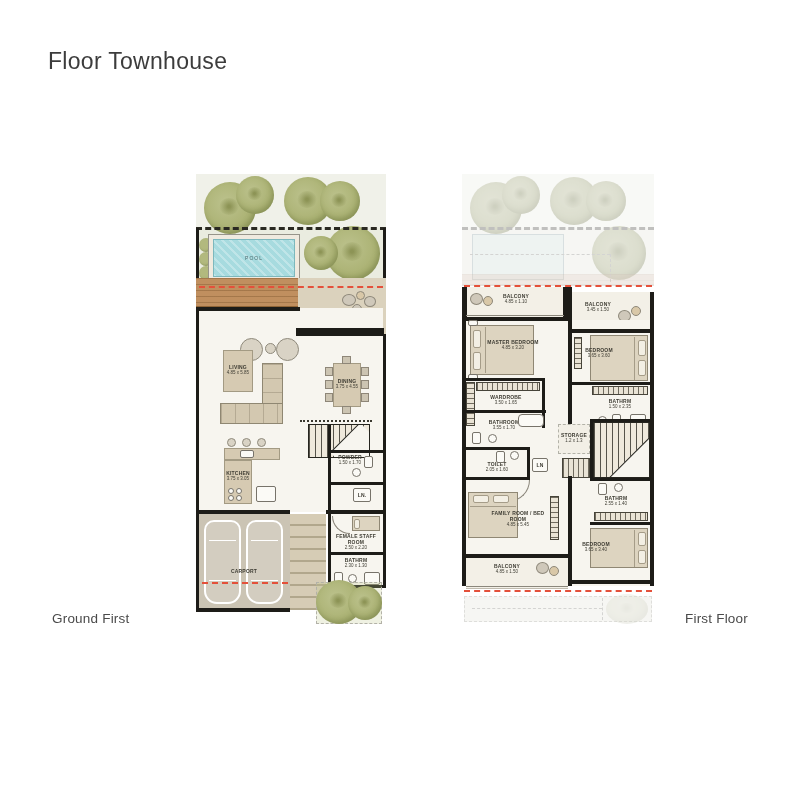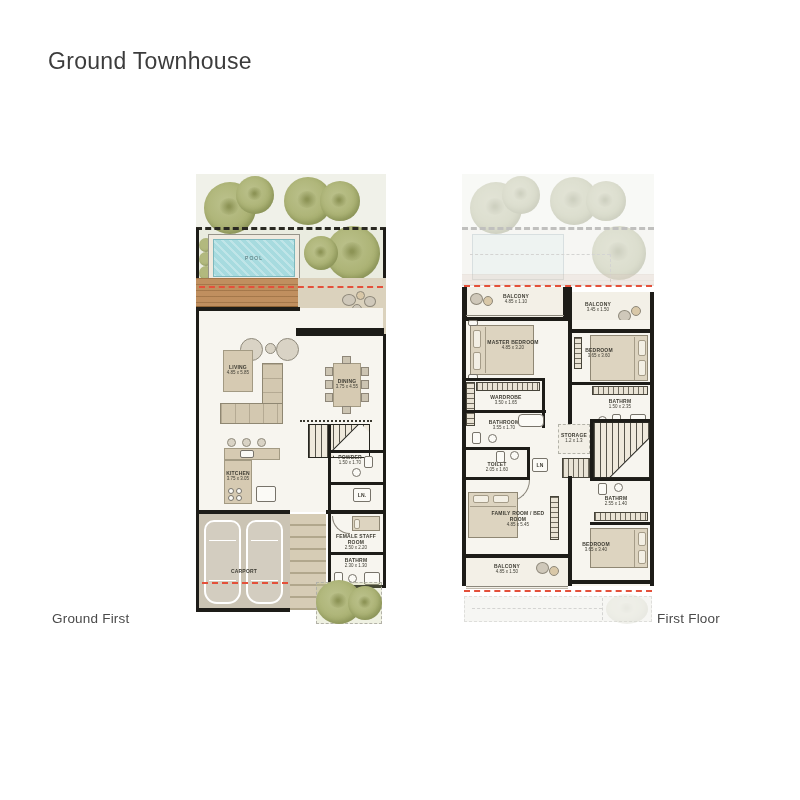--- a/index.html
+++ b/index.html
@@ -52,21 +52,21 @@
   .arc{position:absolute;border:1px solid #8a857a;background:transparent}
   .rail{position:absolute;height:0;border-top:1px solid #8b877c;box-shadow:0 2px 0 #c0bcb0}
   .ghost-line-h{position:absolute;height:0;border-top:1px dashed #9a9a94}
   .ghost-line-v{position:absolute;width:0;border-left:1px dashed #9a9a94}
   .ghost-pool{position:absolute;border:1px solid #9ab7ba;background:rgba(167,219,224,.38)}
   .ghost-panel{position:absolute;background:#ecebdf;border:1px dashed #b3b2a8}
 </style>
 </head>
 <body>
 
-<h1 class="page-title">Ground Townhouse</h1>
+<h1 class="page-title">Floor Townhouse</h1>
 
 <div class="plan" style="left:196px;top:174px;width:190px;height:452px">
 
   <div class="garden-upper" style="left:0;top:0;width:190px;height:54px"></div>
   <div class="garden" style="left:0;top:54px;width:190px;height:50px"></div>
   <div class="tree" style="left:8px;top:8px;width:52px;height:52px"></div>
   <div class="tree" style="left:40px;top:2px;width:38px;height:38px"></div>
   <div class="tree" style="left:88px;top:3px;width:48px;height:48px"></div>
   <div class="tree" style="left:124px;top:7px;width:40px;height:40px"></div>
   <div class="tree" style="left:130px;top:52px;width:54px;height:54px"></div>
@@ -361,13 +361,13 @@
   <div class="wall" style="left:108px;top:406px;width:84px;height:4px"></div>
   <div class="red-dash" style="left:2px;top:416px;width:188px"></div>
 
   <div class="ghost" style="position:absolute;left:0;top:420px;width:192px;height:30px">
     <div class="ghost-panel" style="left:2px;top:2px;width:188px;height:26px"></div>
     <div class="ghost-line-h" style="left:10px;top:14px;width:130px"></div>
     <div class="ghost-line-v" style="left:140px;top:4px;height:22px"></div>
     <div class="tree" style="left:144px;top:0;width:42px;height:30px;opacity:.35"></div>
   </div>
 </div>
-<div class="floor-label" style="left:657px;top:611px">First Floor</div>
+<div class="floor-label" style="left:685px;top:611px">First Floor</div>
 
 </body></html>

